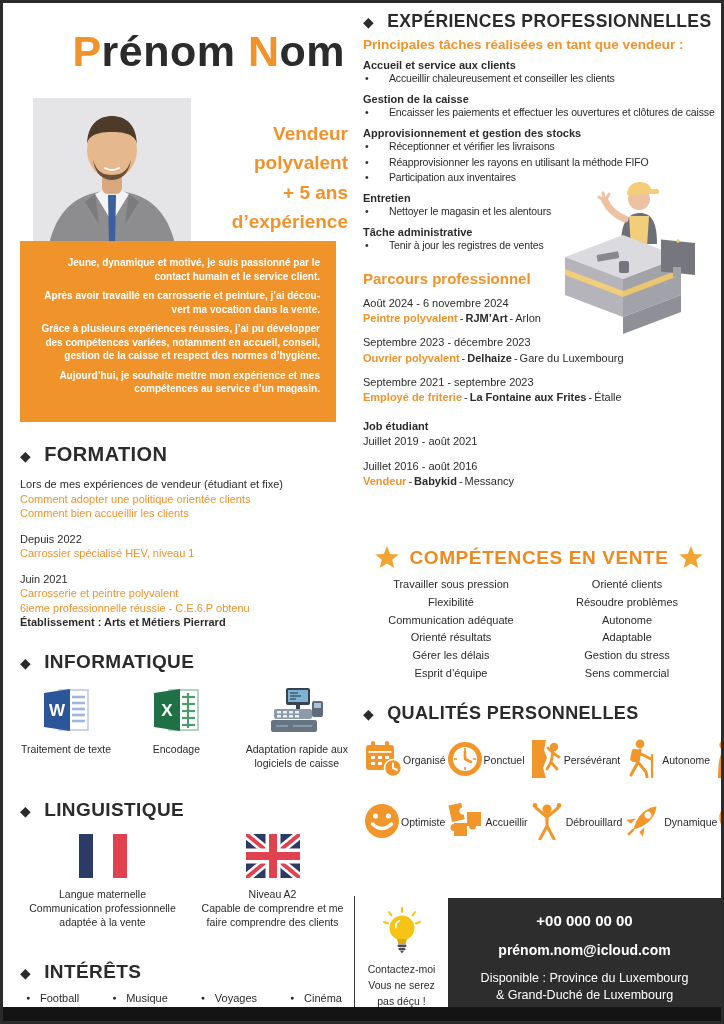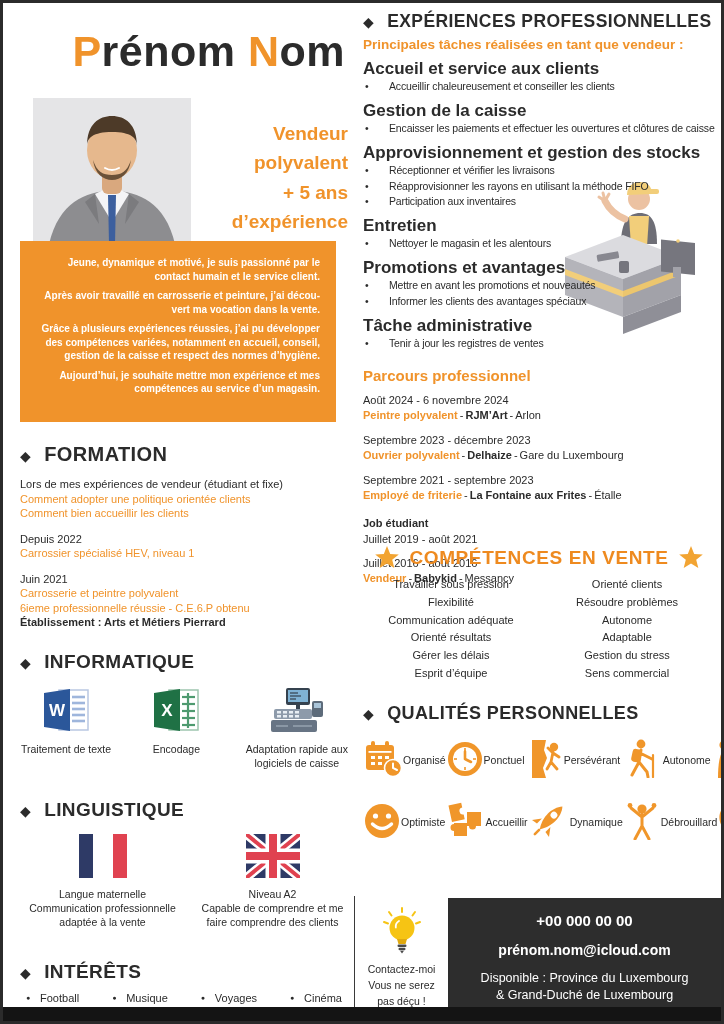--- a/index.html
+++ b/index.html
@@ -34,21 +34,21 @@
   
   .fblock{margin-top:11px;font-size:11px;line-height:1.32}
 
   
   .tools{display:flex;align-items:flex-start}
   .tool{display:flex;flex-direction:column;align-items:center;text-align:center;font-size:10.5px;line-height:1.35}
 
   
   .exp-sub{color:var(--accent);font-weight:bold;font-size:13.5px;margin-top:5px}
   .exp-group{margin-top:7px}
-  .exp-group h3{font-size:17px;font-weight:bold}
+  .exp-group h3{font-size:11px;font-weight:bold}
   .exp-bullet{position:relative;padding-left:26px;font-size:10.5px;letter-spacing:-.15px;line-height:1.45}
   .exp-bullet::before{content:"•";position:absolute;left:2px}
 
   .parcours-title{color:var(--accent);font-weight:bold;font-size:15px;margin-top:16px}
   .job{margin-top:9px;font-size:11px;line-height:1.4}
   .sep{margin:0 2px}
 
   
   .comp-title{display:flex;align-items:center;justify-content:center;gap:10px}
   .comp-title .t{color:var(--accent-deep);font-weight:bold;font-size:19px;letter-spacing:.6px;white-space:nowrap}
@@ -291,25 +291,20 @@
       <h3>Approvisionnement et gestion des stocks</h3>
       <div class="exp-bullet">Réceptionner et vérifier les livraisons</div>
       <div class="exp-bullet">Réapprovisionner les rayons en utilisant la méthode FIFO</div>
       <div class="exp-bullet">Participation aux inventaires</div>
     </div>
     <div class="exp-group">
       <h3>Entretien</h3>
       <div class="exp-bullet">Nettoyer le magasin et les alentours</div>
     </div>
     <div class="exp-group">
-      <h3>Promotions et avantages</h3>
-      <div class="exp-bullet" style="width:255px">Mettre en avant les promotions et nouveautés</div>
-      <div class="exp-bullet" style="width:255px">Informer les clients des avantages spéciaux</div>
-    </div>
-    <div class="exp-group">
       <h3>Tâche administrative</h3>
       <div class="exp-bullet">Tenir à jour les registres de ventes</div>
     </div>
 
     <div class="parcours-title">Parcours professionnel</div>
 
     <div class="job">
       <div>Août 2024 - 6 novembre 2024</div>
       <div>
         <span class="orange bold">Peintre polyvalent</span><span class="sep">-</span><span class="bold">RJM’Art</span><span class="sep">-</span><span>Arlon</span>
@@ -479,43 +474,43 @@
             <path d="M21 12 h14 v14 h-5 a3.5 3.5 0 0 1 -7 0 h-2 z"></path>
             <path d="M8 23 h13 v13 h-13 v-5 a3.5 3.5 0 0 1 0 -7 z"></path>
           </g>
         </svg>
           </div>
         <div>Accueillir</div>
       </div>
 
       <div class="qual">
         <div class="qicon">
+            <svg width="38" height="40" viewBox="0 0 38 40">
+          <circle cx="19" cy="9" r="4.6" fill="#F0962A"></circle>
+          <path d="M19 14 L19 26 M19 26 L12 39 M19 26 L26 39 M19 17 L8 8 M19 17 L30 8" stroke="#F0962A" stroke-width="3" stroke-linecap="round" fill="none"></path>
+          <circle cx="7" cy="5.5" r="2.4" fill="#F0962A"></circle>
+              <circle cx="31" cy="5.5" r="2.4" fill="#F0962A"></circle>
+        </svg>
+          </div>
+        <div>Débrouillard</div>
+      </div>
+
+      <div class="qual">
+        <div class="qicon">
             <svg width="42" height="40" viewBox="0 0 42 40">
           <g transform="rotate(45 21 20)">
             <path d="M21 1 C28 9 28 23 21 33 C14 23 14 9 21 1 Z" fill="#F0962A"></path>
             <circle cx="21" cy="13" r="3.4" fill="#fff"></circle>
             <path d="M15 24 L9 32 L15 31 Z" fill="#F0962A"></path>
             <path d="M27 24 L33 32 L27 31 Z" fill="#F0962A"></path>
             <path d="M21 34 L21 40" stroke="#F0962A" stroke-width="2.6" stroke-linecap="round"></path>
           </g>
         </svg>
           </div>
         <div>Dynamique</div>
-      </div>
-
-      <div class="qual">
-        <div class="qicon">
-            <svg width="38" height="40" viewBox="0 0 38 40">
-          <circle cx="19" cy="9" r="4.6" fill="#F0962A"></circle>
-          <path d="M19 14 L19 26 M19 26 L12 39 M19 26 L26 39 M19 17 L8 8 M19 17 L30 8" stroke="#F0962A" stroke-width="3" stroke-linecap="round" fill="none"></path>
-          <circle cx="7" cy="5.5" r="2.4" fill="#F0962A"></circle>
-              <circle cx="31" cy="5.5" r="2.4" fill="#F0962A"></circle>
-        </svg>
-          </div>
-        <div>Débrouillard</div>
       </div>
 
       <div class="qual">
         <div class="qicon">
             <svg width="42" height="40" viewBox="0 0 42 40">
           <path d="M6 28 C1 21 1 12 7 7 L12 12 L9.5 18 L19 27.5 L25 25 L30 30 C25 36 14 36 6 28 Z" fill="#F0962A"></path>
           <circle cx="30" cy="11" r="9.5" fill="#F0962A"></circle>
           <rect x="28.8" y="4.6" width="2.6" height="2.6" rx="1.3" fill="#fff"></rect>
           <rect x="28.8" y="8.8" width="2.6" height="8" rx="1.3" fill="#fff"></rect>
         </svg>

